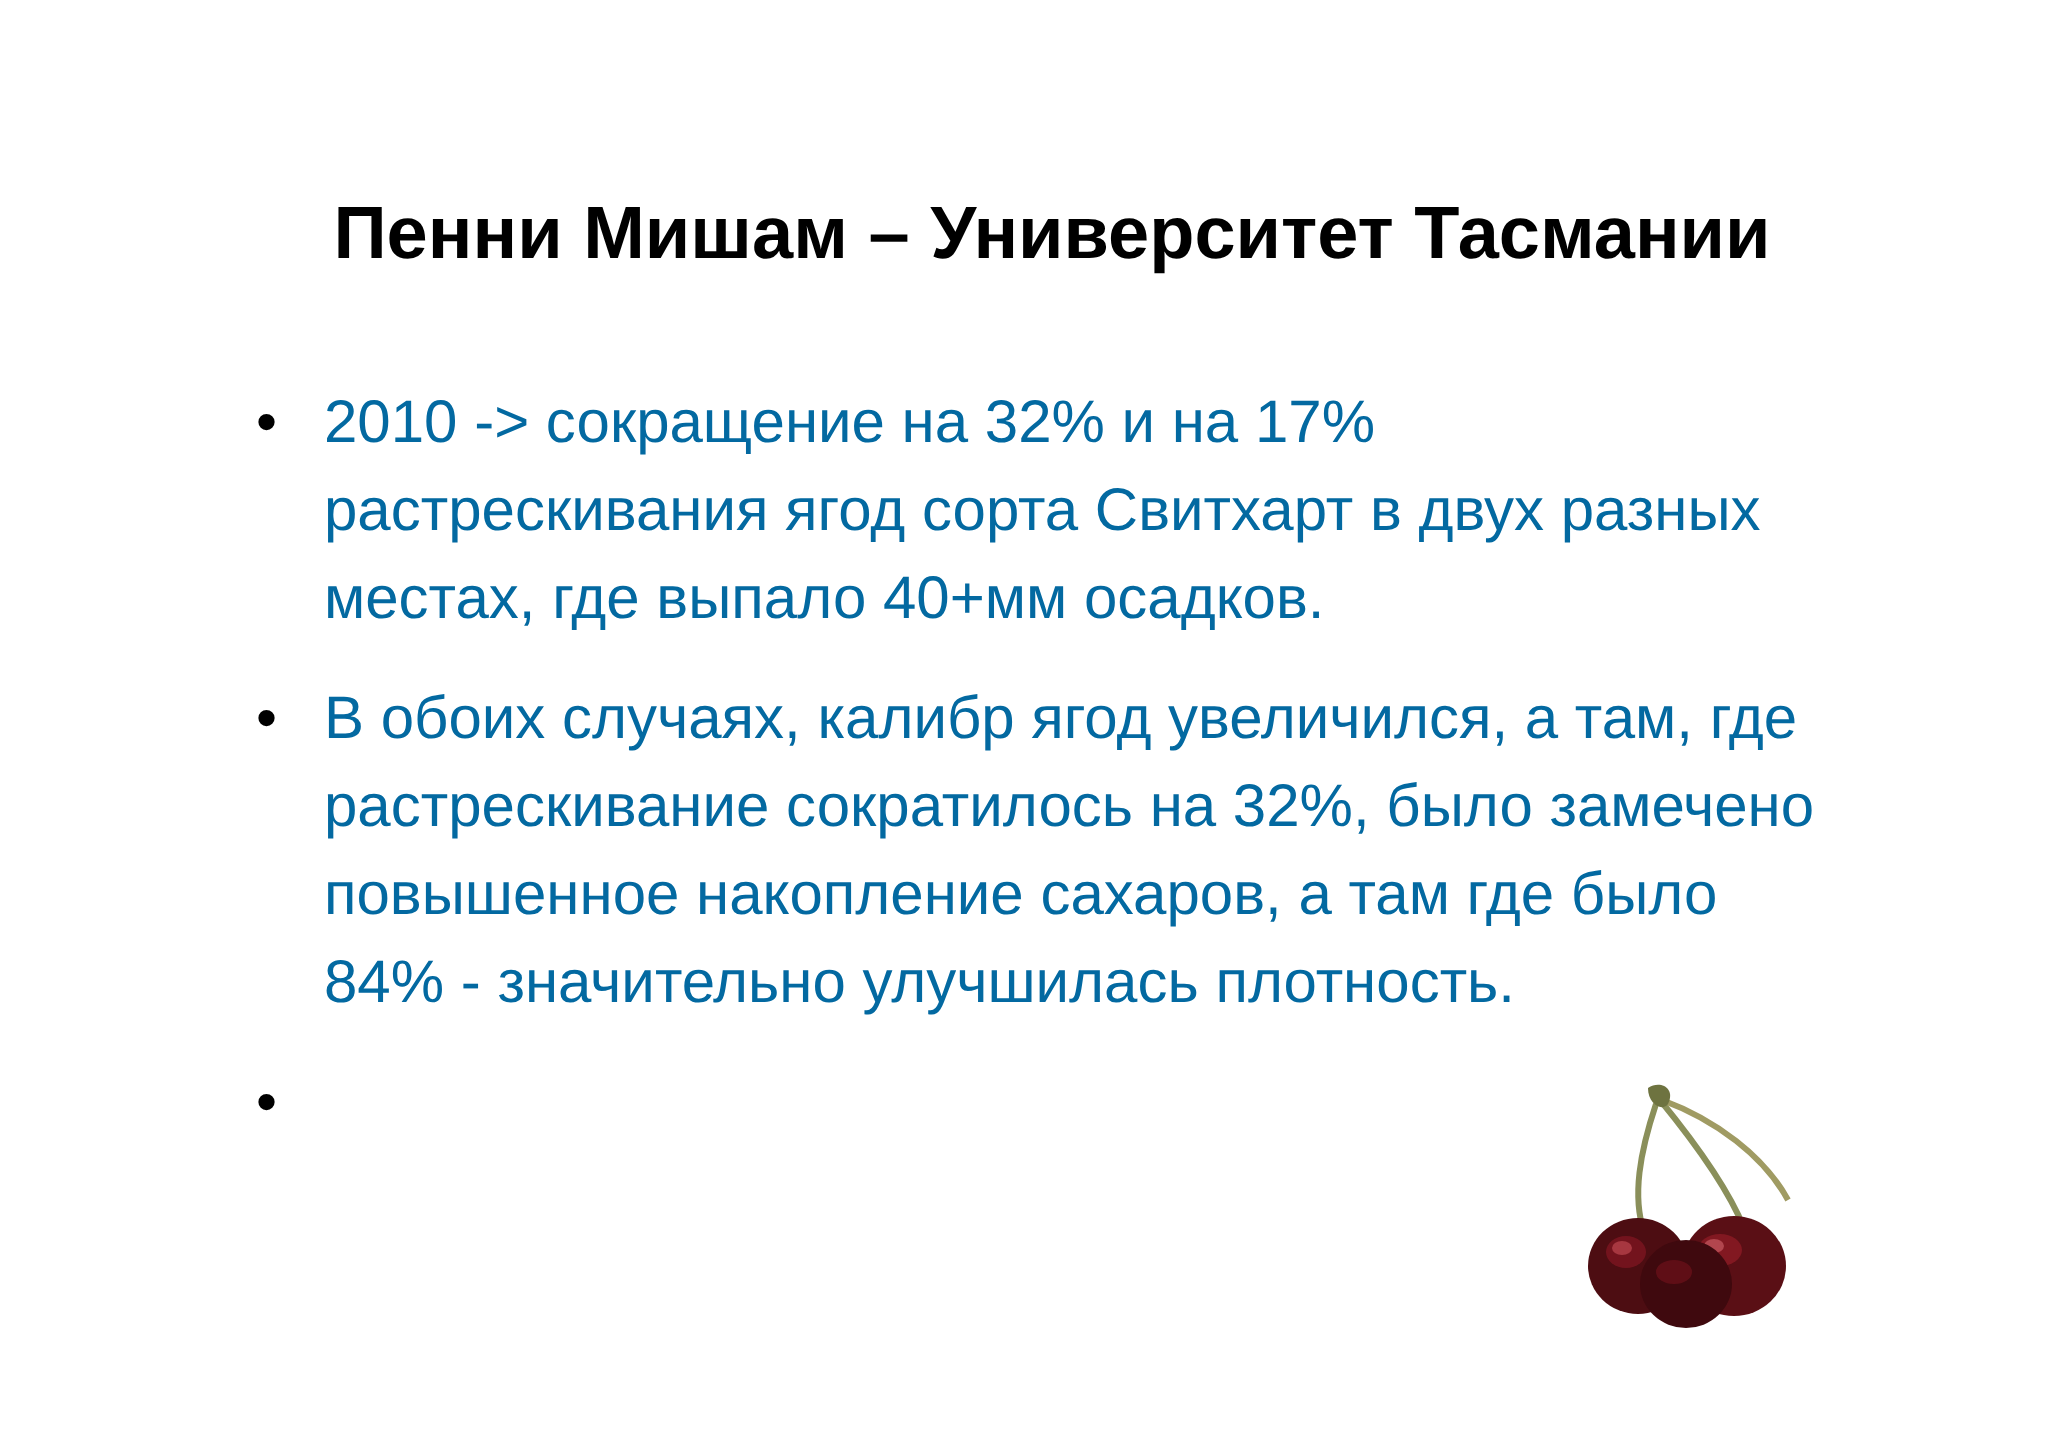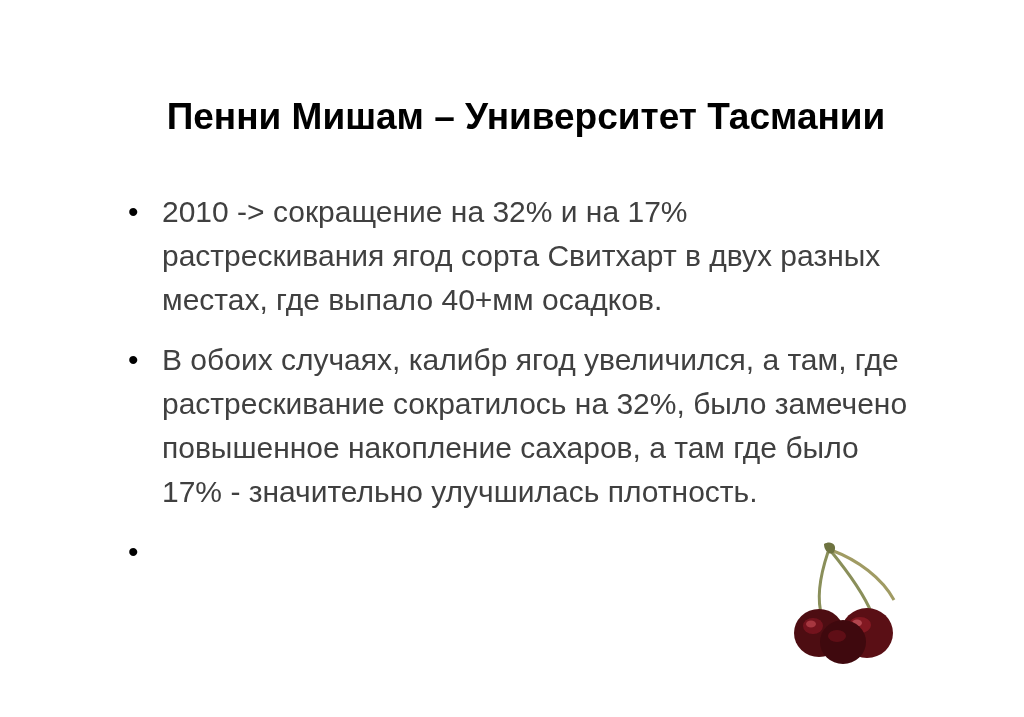--- a/index.html
+++ b/index.html
@@ -49,21 +49,21 @@
     width: 34px;
     font-size: 30px;
     line-height: 44px;
     color: #000000;
     text-align: left;
   }
   .bullet-text {
     flex: 1 1 auto;
     font-size: 30px;
     line-height: 44px;
-    color: #404040;
+    color: #0369a1;
   }
   .bullet-item.narrow .bullet-text {
     max-width: 610px;
   }
   .cherries {
     position: absolute;
     left: 786px;
     top: 538px;
     width: 150px;
     height: 128px;
@@ -78,21 +78,21 @@
 
   <div class="bullet-list">
 
     <div class="bullet-item">
       <span class="bullet-marker">•</span>
       <span class="bullet-text">2010 -&gt; сокращение на 32% и на 17% растрескивания ягод сорта Свитхарт в двух разных местах, где выпало 40+мм осадков.</span>
     </div>
 
     <div class="bullet-item">
       <span class="bullet-marker">•</span>
-      <span class="bullet-text">В обоих случаях, калибр ягод увеличился, а там, где растрескивание сократилось на 32%, было замечено повышенное накопление сахаров, а там где было 17% - значительно улучшилась плотность.</span>
+      <span class="bullet-text">В обоих случаях, калибр ягод увеличился, а там, где растрескивание сократилось на 32%, было замечено повышенное накопление сахаров, а там где было 84% - значительно улучшилась плотность.</span>
     </div>
 
     <div class="bullet-item narrow">
       <span class="bullet-marker">•</span>
     </div>
 
   </div>
 
   <div class="cherries">
     <svg width="150" height="128" viewBox="0 0 150 128" xmlns="http://www.w3.org/2000/svg">

